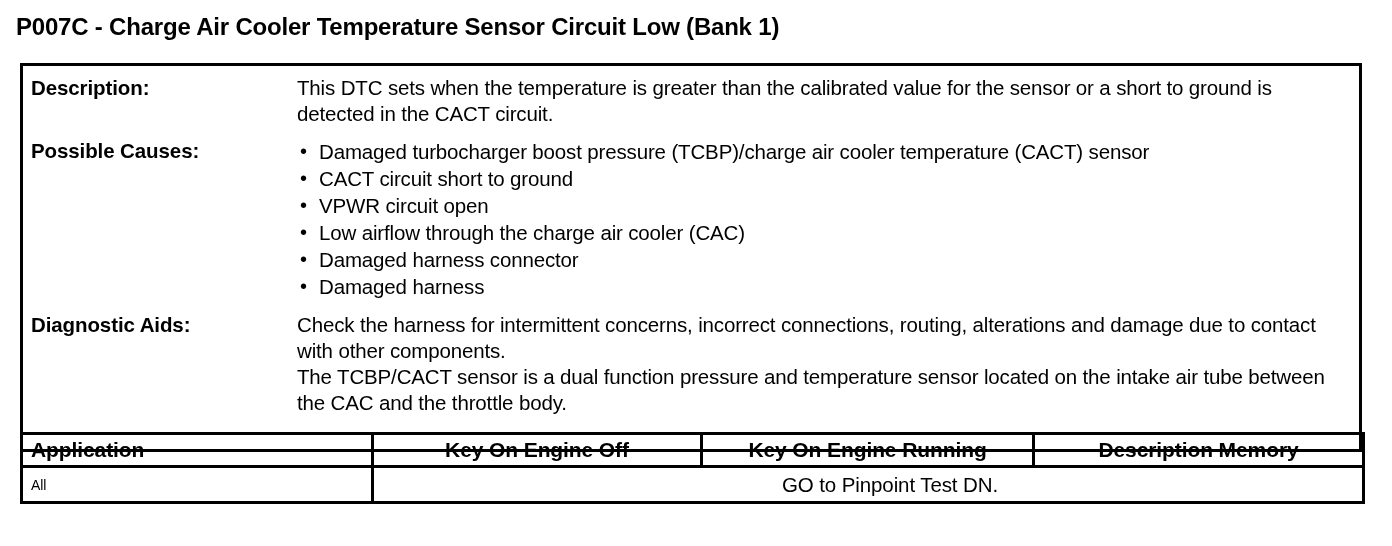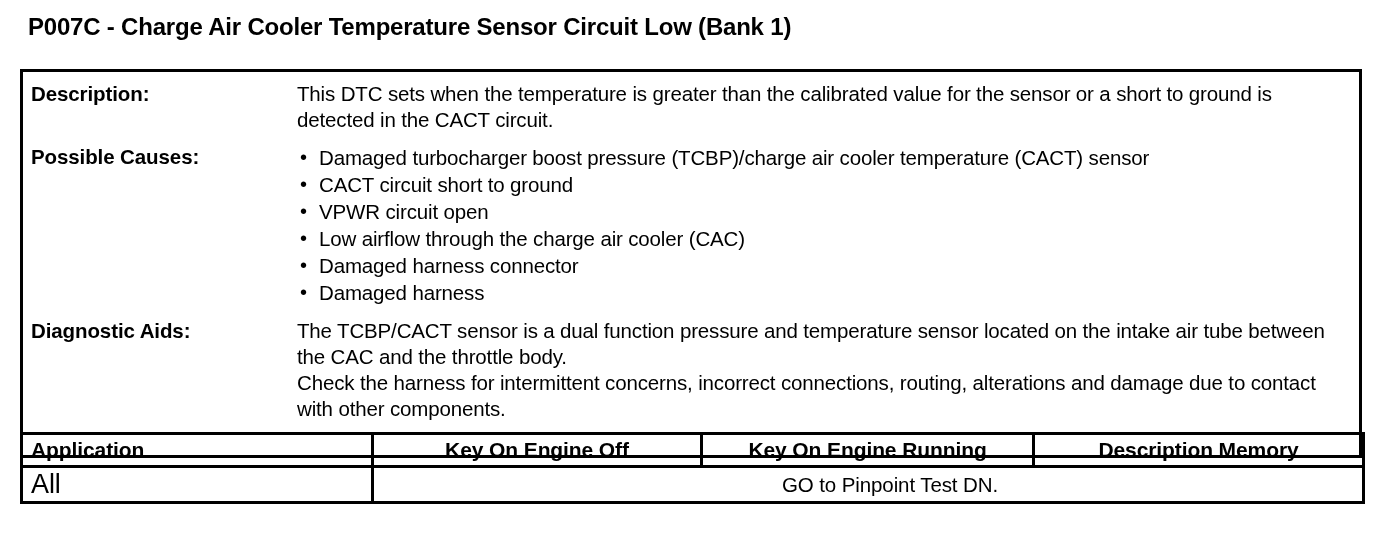--- a/index.html
+++ b/index.html
@@ -18,33 +18,33 @@
   .page {
     position: relative;
     width: 1392px;
     height: 546px;
     box-sizing: border-box;
   }
 
   
   .dtc-title {
     position: absolute;
-    left: 28px;
+    left: 16px;
     top: 13px;
     font-size: 24px;
     font-weight: bold;
     letter-spacing: -0.2px;
     white-space: nowrap;
   }
 
   
   .info-box {
     position: absolute;
     left: 20px;
-    top: 69px;
+    top: 63px;
     width: 1342px;
     height: 389px;
     box-sizing: border-box;
     border: 3px solid #000000;
   }
 
   .info-row {
     display: flex;
     align-items: flex-start;
   }
@@ -118,21 +118,21 @@
     text-align: center;
   }
   .app-table th.col-app {
     text-align: left;
     padding-left: 8px;
   }
   .app-table td.cell-app {
     text-align: left;
     padding-left: 8px;
     font-weight: normal;
-    font-size: 27px;
+    font-size: 14px;
   }
   .app-table td.cell-merged {
     text-align: center;
     font-weight: normal;
     font-size: 20.5px;
     padding-left: 44px;
   }
   .app-table tr.body-row th,
   .app-table tr.body-row td {
     height: 33px;
@@ -182,22 +182,22 @@
             <span class="bullet">•</span>
             <span>Damaged harness</span>
           </li>
         </ul>
       </div>
     </div>
 
     <div class="info-row aids">
       <div class="info-label">Diagnostic Aids:</div>
       <div class="info-value">
+        <p>Check the harness for intermittent concerns, incorrect connections, routing, alterations and damage due to contact with other components.</p>
         <p>The TCBP/CACT sensor is a dual function pressure and temperature sensor located on the intake air tube between the CAC and the throttle body.</p>
-        <p>Check the harness for intermittent concerns, incorrect connections, routing, alterations and damage due to contact with other components.</p>
       </div>
     </div>
 
   </div>
 
   <table class="app-table">
     <colgroup>
       <col style="width:351px">
       <col style="width:329px">
       <col style="width:332px">

